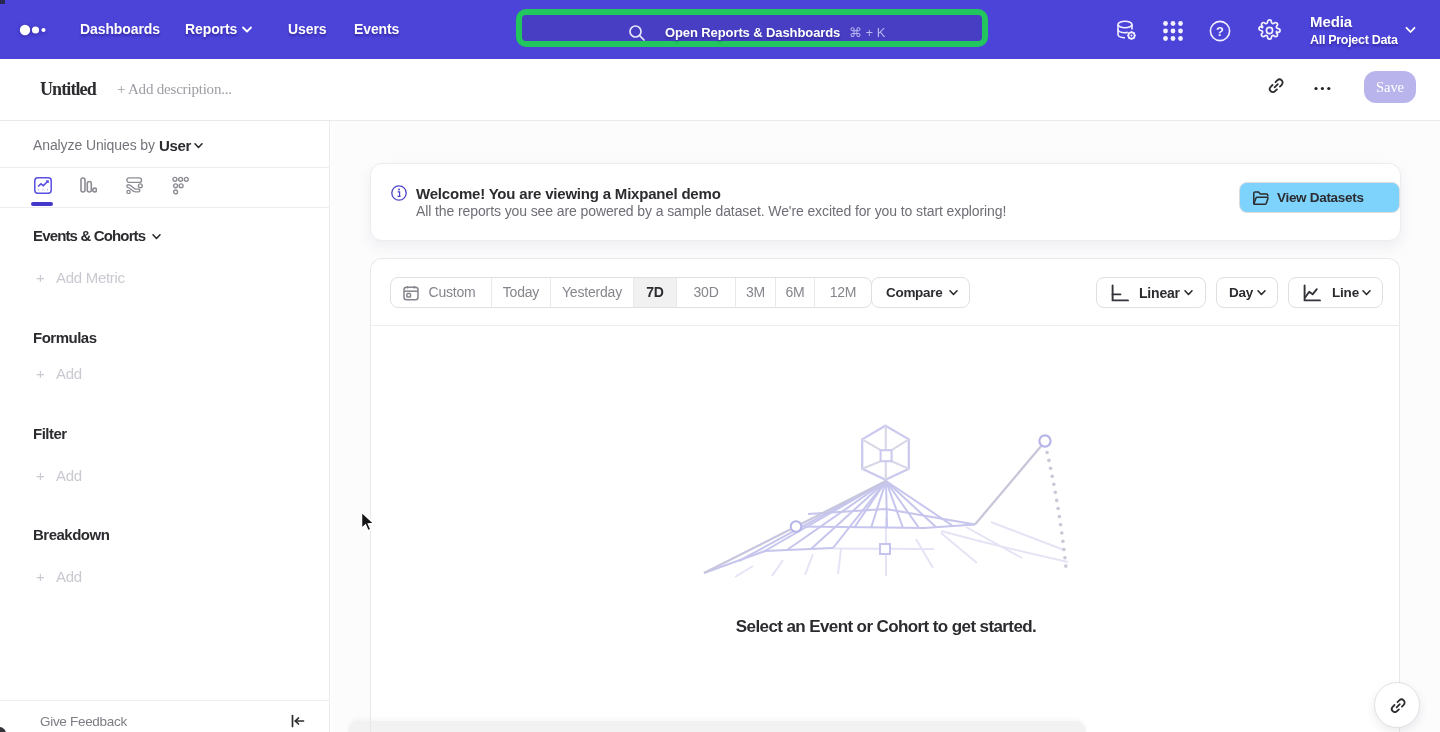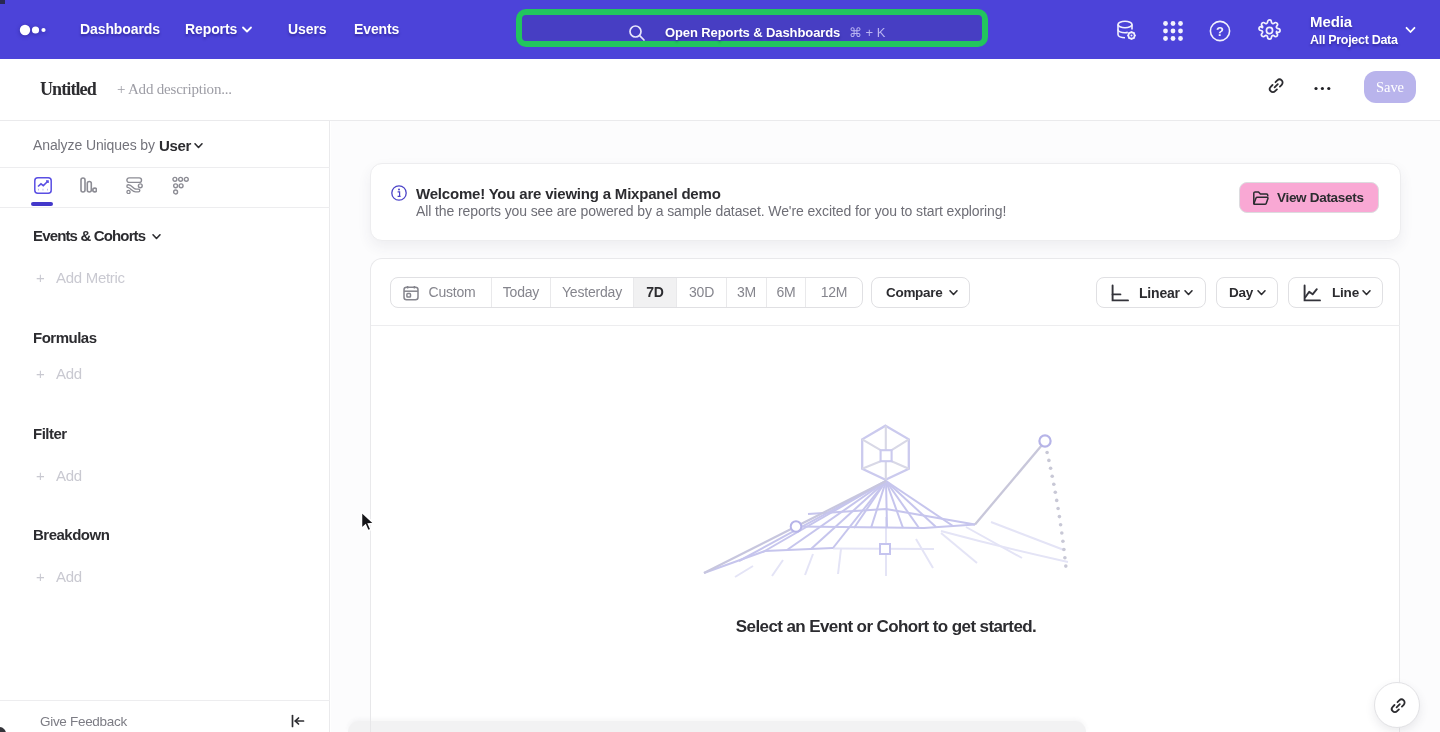--- a/index.html
+++ b/index.html
@@ -44,22 +44,22 @@
   
   #main { position:absolute; left:331px; top:121px; width:1109px; height:611px;
     background:#fcfcfd; }
   #banner { position:absolute; left:370px; top:163px; width:1031px; height:78px;
     background:#fff; border:1px solid #ededef; border-radius:12px;
     box-shadow:0 6px 14px rgba(60,60,80,0.07); }
   #banner .t1 { position:absolute; left:45px; top:21px; font-size:15px; font-weight:700;
     color:#2c2c30; letter-spacing:-0.2px; }
   #banner .t2 { position:absolute; left:45px; top:39px; font-size:14px;
     color:#6e6e76; letter-spacing:-0.1px; }
-  #vdbtn { position:absolute; left:868px; top:18px; width:140px; height:31px;
-    border:1px solid #dcdcdf; border-radius:8px; background:#f9a8d4; }
+  #vdbtn { position:absolute; left:868px; top:18px; width:161px; height:31px;
+    border:1px solid #dcdcdf; border-radius:8px; background:#7dd3fc; }
   #vdbtn span { position:absolute; left:37px; top:0; line-height:30px; font-size:13.5px;
     font-weight:700; color:#2c2c30; letter-spacing:-0.3px; }
 
   #card { position:absolute; left:370px; top:258px; width:1030px; height:474px;
     background:#fff; border:1px solid #e9e9eb; border-radius:12px 12px 0 0; border-bottom:none; }
   #ctrl-divider { position:absolute; left:0px; top:66px; width:1029px; height:1px; background:#ededef; }
 
   
   #seg { position:absolute; left:19px; top:18px; height:31px; border:1px solid #e0e0e3;
     border-radius:8px; background:#fff; display:flex; }
@@ -252,21 +252,21 @@
           <rect x="1" y="2.2" width="14" height="12.6" rx="2.5"></rect>
           <path d="M1 6.2 H15"></path>
           <path d="M4.6 1 V3.4 M11.4 1 V3.4"></path>
           <rect x="3.9" y="8.6" width="3.6" height="3.4" rx="0.8"></rect>
         </svg>
         <span style="margin-left:22px">Custom</span>
       </div>
       <div class="cell" style="width:59px">Today</div>
       <div class="cell" style="width:83px">Yesterday</div>
       <div class="cell sel" style="width:43px">7D</div>
-      <div class="cell" style="width:50px">30D</div>
+      <div class="cell" style="width:59px">30D</div>
       <div class="cell" style="width:40px">3M</div>
       <div class="cell" style="width:39px">6M</div>
       <div class="cell" style="width:56px">12M</div>
     </div>
     <div class="obtn" style="left:500px;width:99px;">
       <span style="position:absolute;left:14px;top:0;line-height:30px;font-size:13.5px;letter-spacing:-0.3px">Compare</span>
       <svg style="position:absolute;right:10px;top:11px" width="11" height="8" viewBox="0 0 11 8">
         <path d="M2 1.8 L5.5 5.5 L9 1.8" stroke="#2c2c30" stroke-width="1.6" fill="none" stroke-linecap="round" stroke-linejoin="round"></path>
       </svg>
     </div>

